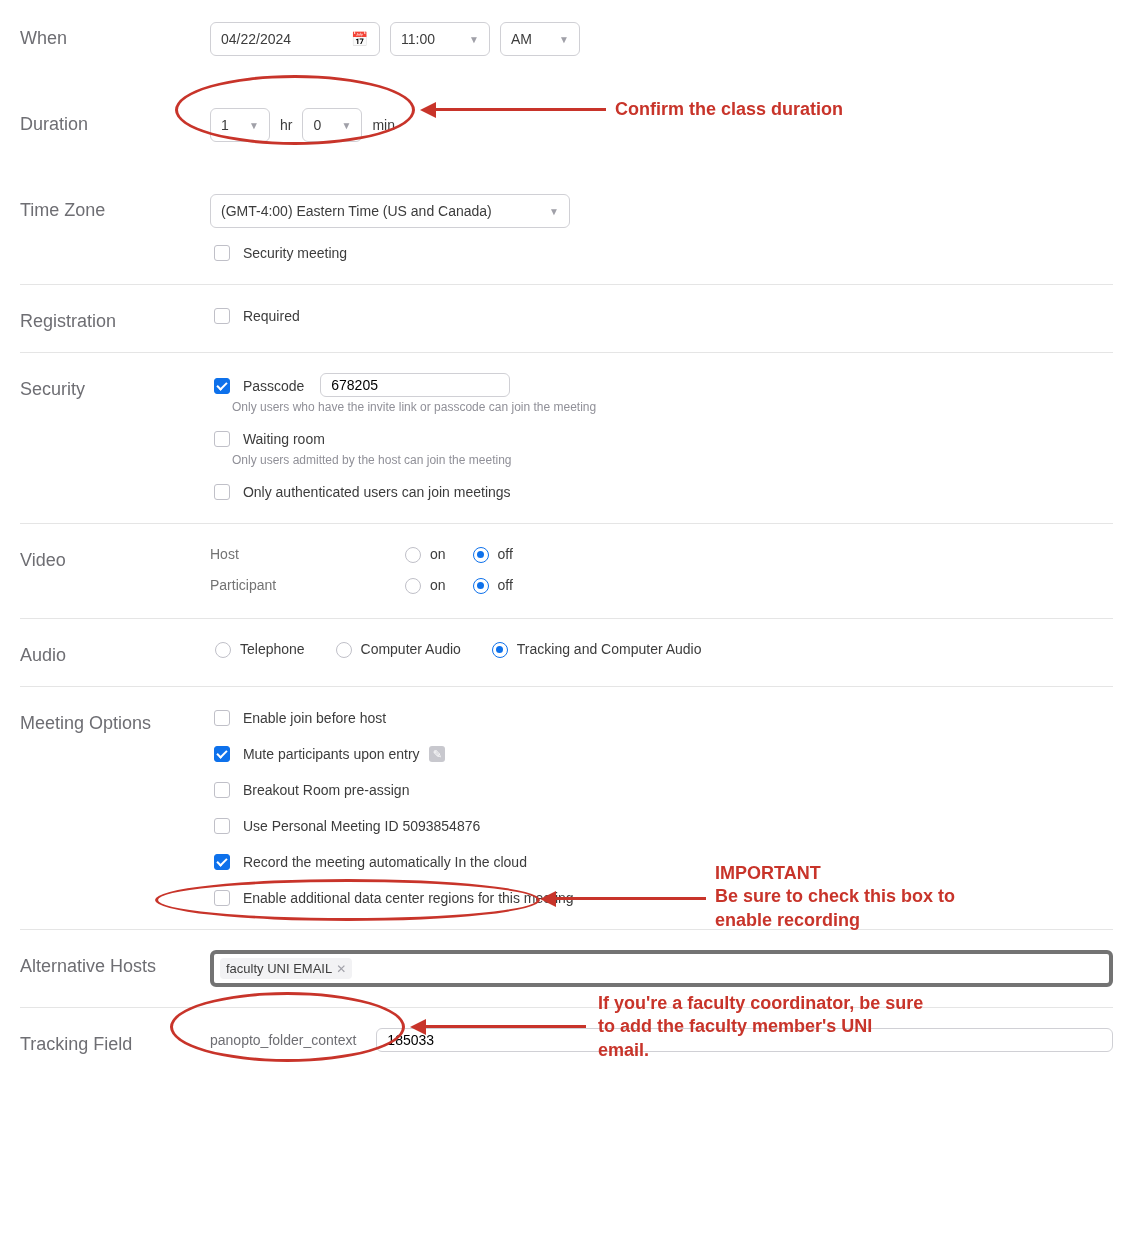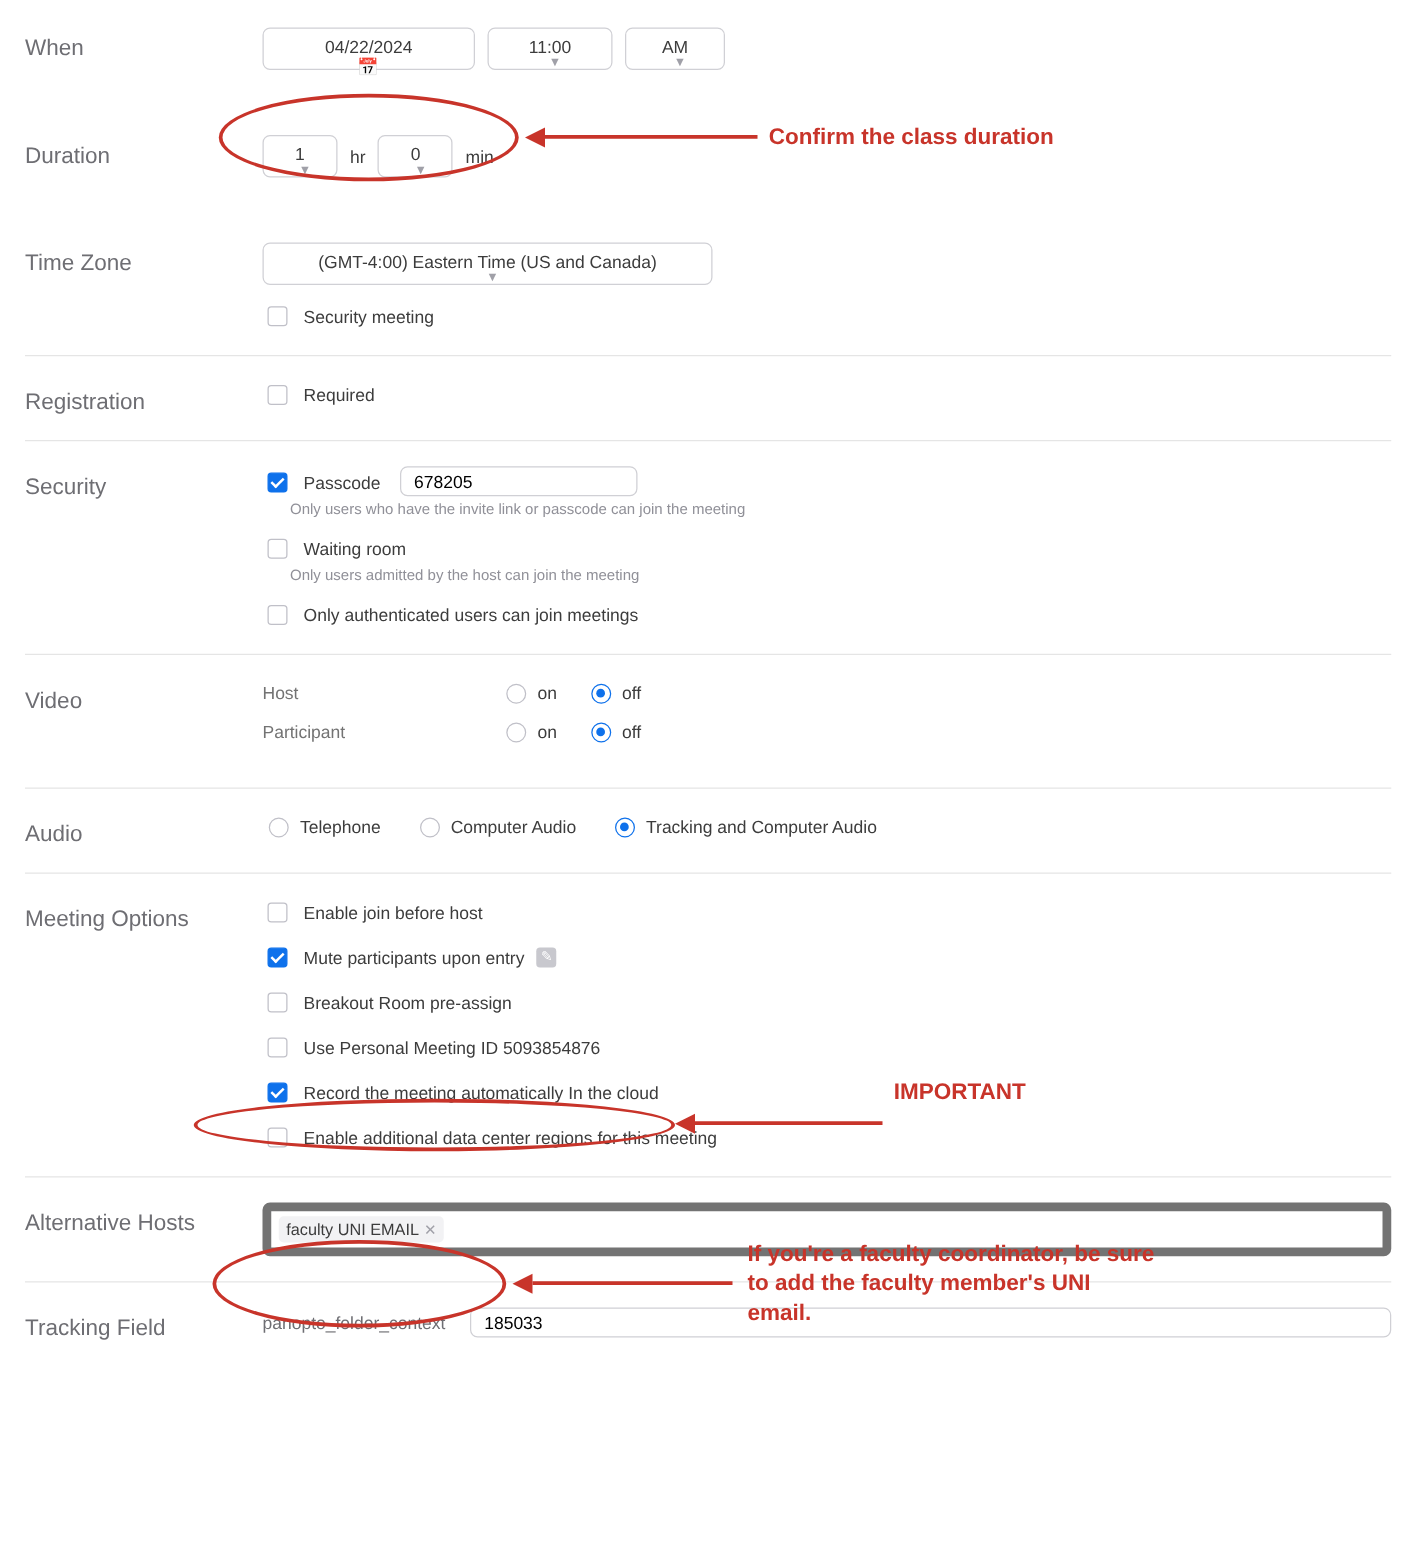--- a/index.html
+++ b/index.html
@@ -36,21 +36,20 @@
   .input, .select {
     border: 1px solid #d0d0d5;
     border-radius: 6px;
     padding: 6px 10px;
     font-size: 14px;
     background: #fff;
     display: inline-flex;
     align-items: center;
     justify-content: space-between;
     height: 34px;
-    flex-direction: column;
   }
   .select { cursor: pointer; }
   .chev {
     margin-left: 8px;
     color: #a0a0a8;
     font-size: 10px;
   }
   .cal-icon {
     color: #a0a0a8;
     font-size: 14px;
@@ -121,21 +120,21 @@
   .opt-line:last-child { margin-bottom: 0; }
   .text-input {
     border: 1px solid #d0d0d5;
     border-radius: 6px;
     padding: 6px 10px;
     font-size: 14px;
     height: 24px;
     background: #fff;
   }
   .tag-input {
-    border: 7px solid #737373;
+    border: 4px solid #737373;
     border-radius: 6px;
     padding: 4px 6px;
     min-height: 34px;
     background: #fff;
     display: flex;
     align-items: center;
     flex: 1;
   }
   .tag {
     background: #f2f2f4;
@@ -296,21 +295,21 @@
       <div class="sub-col">Host</div>
       <label class="radio-opt">
           <input type="radio" class="rb" name="hostv" style="">
           <span class="opt-label">on</span>
         </label>
       <label class="radio-opt">
           <input type="radio" class="rb" name="hostv" checked="" style="">
           <span class="opt-label">off</span>
         </label>
     </div>
-    <div class="vid-row" style="margin-bottom:16px;">
+    <div class="vid-row" style="margin-bottom:4px;">
       <div class="sub-col">Participant</div>
       <label class="radio-opt">
           <input type="radio" class="rb" name="partv" style="">
           <span class="opt-label">on</span>
         </label>
       <label class="radio-opt">
           <input type="radio" class="rb" name="partv" checked="" style="">
           <span class="opt-label">off</span>
         </label>
     </div>
@@ -397,18 +396,19 @@
 <div class="ellipse" style="left:175px; top:75px; width:240px; height:70px;"></div>
 <div class="arrow-head-left" style="left:420px; top:102px;"></div>
 <div class="arrow-line" style="left:436px; top:108px; width:170px;"></div>
 <div class="annot annot-text" style="left:615px; top:98px;">Confirm the class duration</div>
 
 <div class="ellipse" style="left:155px; top:879px; width:385px; height:42px;"></div>
 <div class="arrow-head-left" style="left:540px; top:891px;"></div>
 <div class="arrow-line" style="left:556px; top:897px; width:150px;"></div>
 <div class="annot" style="left:715px; top:862px; max-width:300px;">
   <div class="annot-text">IMPORTANT</div>
+  <div class="annot-text">Be sure to check this box to enable recording</div>
 </div>
 
 <div class="ellipse" style="left:170px; top:992px; width:235px; height:70px;"></div>
 <div class="arrow-head-left" style="left:410px; top:1019px;"></div>
 <div class="arrow-line" style="left:426px; top:1025px; width:160px;"></div>
 <div class="annot annot-text" style="left:598px; top:992px; max-width:330px;">If you're a faculty coordinator, be sure to add the faculty member's UNI email.</div>
 
 </body></html>

